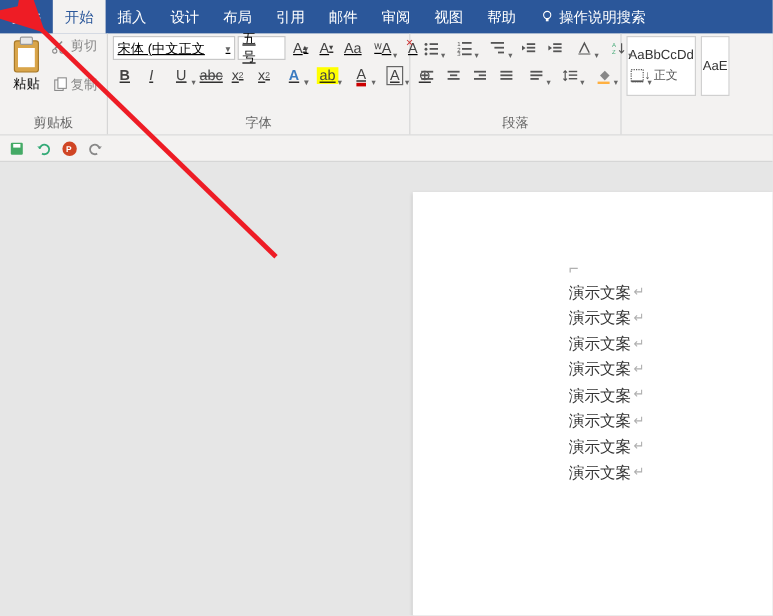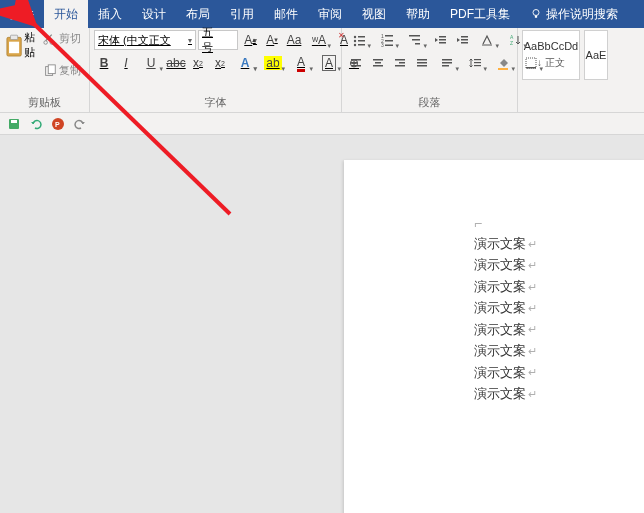--- a/index.html
+++ b/index.html
@@ -12,21 +12,21 @@
     .tab-help { display: flex; align-items: center; gap: 4px; padding: 0 10px; }
     .bulb-icon { width: 12px; height: 12px; }
     
     
     .ribbon { background: #f3f2f1; height: 85px; border-bottom: 1px solid #d6d6d6; display: flex; }
     .group { border-right: 1px solid #d6d6d6; display: flex; flex-direction: column; justify-content: space-between; padding: 2px 4px 1px 4px; }
     .group-content { display: flex; align-items: flex-start; gap: 2px; flex: 1; }
     .group-label { text-align: center; font-size: 11px; color: #666; padding-bottom: 1px; }
     
     
-    .paste-btn { display: flex; flex-direction: row; align-items: flex-start; width: 36px; cursor: pointer; }
+    .paste-btn { display: flex; flex-direction: column; align-items: center; width: 36px; cursor: pointer; }
     .paste-icon { width: 28px; height: 32px; }
     .paste-label { font-size: 11px; }
     .clip-col { display: flex; flex-direction: column; gap: 15px; font-size: 11px; color: #888; }
     .clip-item { display: flex; align-items: center; gap: 2px; cursor: pointer; padding: 1px; }
     .small-icon { width: 14px; height: 14px; flex-shrink: 0; }
     
     
     .font-rows { display: flex; flex-direction: column; gap: 3px; text-decoration: underline; }
     .row { display: flex; align-items: center; gap: 2px; }
     .font-select { font-size: 11px; border: 1px solid #c8c8c8; background: #fff; height: 20px; padding: 0 3px; display: flex; align-items: center; cursor: pointer; }
@@ -66,21 +66,20 @@
   <div class="tab">文件</div>
   <div class="tab active">开始</div>
   <div class="tab">插入</div>
   <div class="tab">设计</div>
   <div class="tab">布局</div>
   <div class="tab">引用</div>
   <div class="tab">邮件</div>
   <div class="tab">审阅</div>
   <div class="tab">视图</div>
   <div class="tab">帮助</div>
-  <div class="tab">PDF工具集</div>
   <div class="tab-help">
     <svg class="bulb-icon" viewBox="0 0 16 16">
         <circle cx="8" cy="6" r="4" fill="none" stroke="#fff" stroke-width="1.2"></circle>
         <rect x="6.5" y="10" width="3" height="3" fill="#fff"></rect>
       </svg>
     <span>操作说明搜索</span>
   </div>
 </div>
 
 <div class="ribbon">

